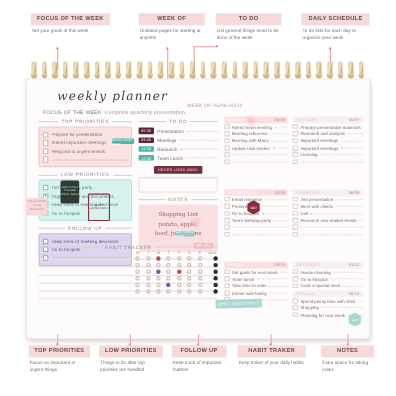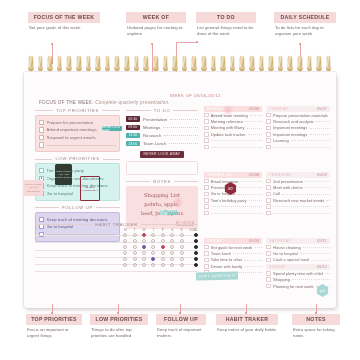--- a/index.html
+++ b/index.html
@@ -291,20 +291,21 @@
         <b></b>
       </div>
       <div class="coil">
         <i></i>
         <b></b>
       </div>
   </div>
 
   <div id="sheet">
 
+    <div class="ph-title">weekly planner</div>
     <div class="ph-weekof">
       <span>WEEK OF</span>
       <span>05/06-05/12</span>
     </div>
     <div class="ph-focus">
       <span>FOCUS OF THE WEEK:</span>
       <i>Complete quarterly presentation.</i>
     </div>
 
     <div id="leftcol">

